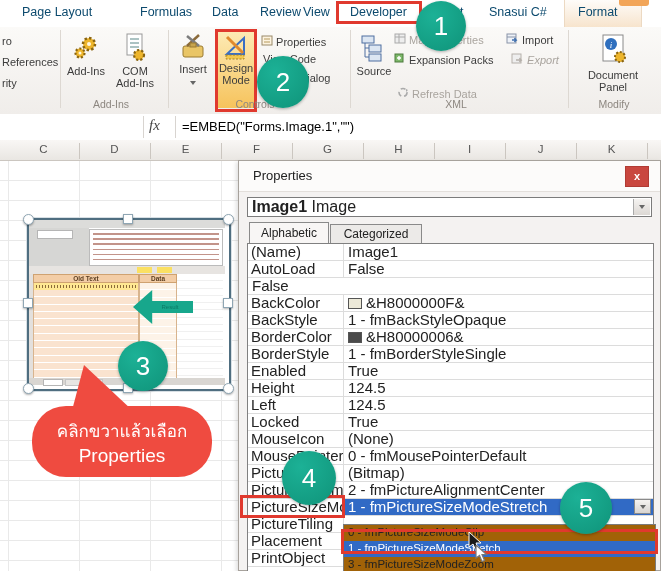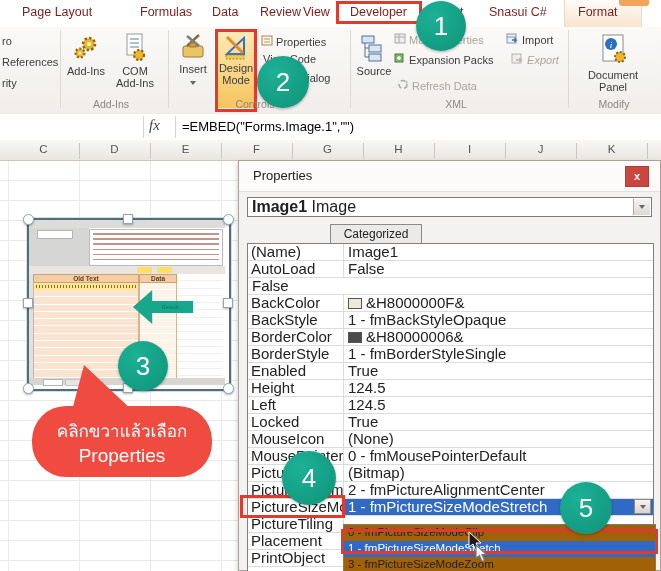--- a/index.html
+++ b/index.html
@@ -1,21 +1,21 @@
 <!DOCTYPE html>
 <html><head>
 <meta charset="utf-8">
 <style>
   html,body{margin:0;padding:0;background:#fff;}
   .screen{position:relative;width:661px;height:571px;overflow:hidden;background:#fff;
           font-family:"Liberation Sans",sans-serif;color:#222;}
   .abs{position:absolute;}
   
   .tabrow{position:absolute;left:0;top:0;width:661px;height:27px;background:#ffffff;border-bottom:1px solid #c9c3bd;}
-  .rtab{position:absolute;top:5px;font-size:12.5px;color:#7f1d1d;white-space:nowrap;cursor:default;}
+  .rtab{position:absolute;top:5px;font-size:12.5px;color:#0c4a6e;white-space:nowrap;cursor:default;}
   .devbox{position:absolute;left:336px;top:1px;width:86px;height:23px;border:3px solid #e0392e;box-sizing:border-box;}
   .fmtbg{position:absolute;left:564px;top:0;width:76px;height:27px;background:linear-gradient(#fefcf9,#f7e4cd);
          border-left:1px solid #ecd9c2;border-right:1px solid #ecd9c2;}
   .notch{position:absolute;left:619px;top:0;width:30px;height:6px;background:#f2a558;border-radius:0 0 3px 3px;}
   
   .ribbon{position:absolute;left:0;top:27px;width:661px;height:87px;background:linear-gradient(#fbfaf8,#f0edea);
           border-bottom:1px solid #cfc9c3;}
   .gdiv{position:absolute;top:3px;height:78px;width:1px;background:#ddd8d2;}
   .glabel{position:absolute;top:71px;font-size:10.5px;color:#8d8780;text-align:center;}
   .bigbtn{position:absolute;text-align:center;font-size:11px;color:#3c3c3c;line-height:12px;cursor:default;}
@@ -212,21 +212,21 @@
     </div>
     <div class="smallrow" style="left:394px;top:26px;">
       <span>
         <svg width="12" height="11" viewBox="0 0 12 11">
             <rect x="1" y="1" width="8" height="8" fill="#7db86a" stroke="#4c7a3c"></rect>
             <path d="M3 5 h4 M5 3 v4" stroke="#fff" stroke-width="1.4"></path>
           </svg>
       </span>
       <span>Expansion Packs</span>
     </div>
-    <div class="smallrow grayed" style="left:397px;top:52px;">
+    <div class="smallrow grayed" style="left:397px;top:60px;">
       <span>
         <svg width="12" height="11" viewBox="0 0 12 11">
             <circle cx="6" cy="5.5" r="4" fill="none" stroke="#aaa" stroke-width="1.6" stroke-dasharray="5,3"></circle>
             <path d="M9 2 l2 1 -2 2 z" fill="#aaa"></path>
           </svg>
       </span>
       <span>Refresh Data</span>
     </div>
     <div class="smallrow" style="left:506px;top:6px;">
       <span>
@@ -340,20 +340,21 @@
     <div class="ptitle">
       <span>Properties</span>
     </div>
     <div class="pclose">x</div>
     <div class="pcombo">
       <b>Image1</b>&nbsp;<span>Image</span>
       <span class="cbtn">
           <span class="tri-down"></span>
         </span>
     </div>
+    <div class="ptab" style="left:10px;top:61px;width:80px;height:21px;background:#f8f6f5;line-height:20px;z-index:2;">Alphabetic</div>
     <div class="ptab" style="left:91px;top:63px;width:92px;height:19px;background:#eceae8;line-height:18px;">Categorized</div>
 
     <div class="pgrid">
       <div class="prow">
           <div class="pname">(Name)</div>
           <div class="pval">Image1</div>
         </div>
       <div class="prow">
           <div class="pname">AutoLoad</div>
           <div class="pval">False</div>

